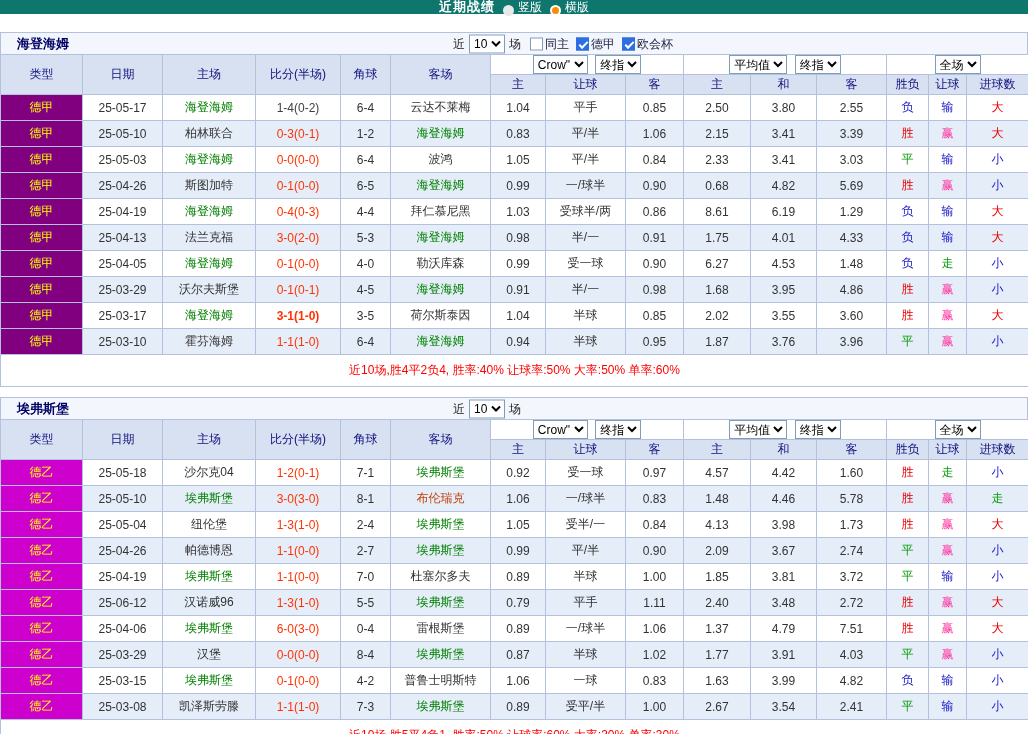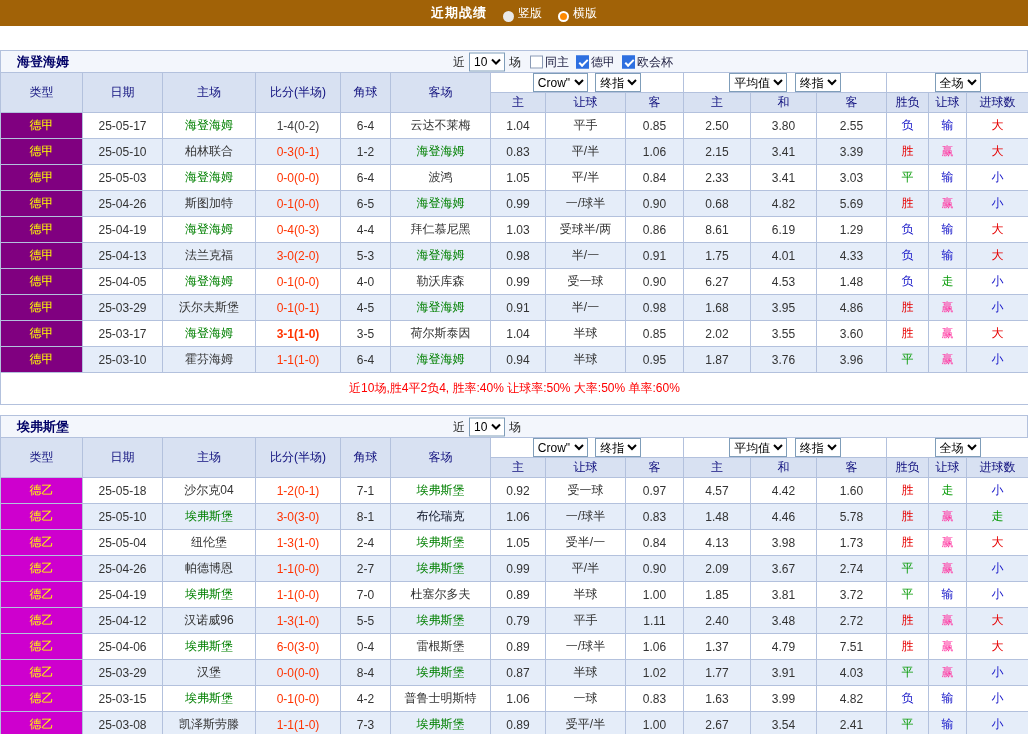--- a/index.html
+++ b/index.html
@@ -4,37 +4,37 @@
 <style>
   * { box-sizing: border-box; }
   html,body { margin:0; padding:0; }
   body {
     width:1028px; height:734px; background:#ffffff;
     font-family:"Liberation Sans","DejaVu Sans",sans-serif;
     font-size:12px; color:#333; overflow:hidden;
   }
   
   .titlebar {
-    height:26px; background:#a16207; display:flex; align-items:center;
-    justify-content:center; gap:16px; color:#ffffff;
+    height:14px; background:#0f766e; display:flex; align-items:center;
+    justify-content:center; gap:8px; color:#ffffff;
   }
   .titlebar .title { font-weight:bold; font-size:13px; letter-spacing:1px; }
   .radio-opt { display:flex; align-items:flex-end; gap:4px; cursor:pointer; font-size:12px; }
   .radio {
     position:relative; display:inline-block; width:11px; height:11px;
     border-radius:50%; background:#e9e9e9;
   }
   .radio-opt.sel .radio { background:#ffffff; }
   .radio-opt.sel .radio::after {
     content:''; position:absolute; left:2px; top:2px; width:7px; height:7px;
     border-radius:50%; background:#ff8a00;
   }
   
   .table-block { width:1028px; margin:0; }
-  .block1 { margin-top:24px; }
+  .block1 { margin-top:18px; }
   .block2 { margin-top:10px; }
   .team-row {
     position:relative; height:22px; background:#f3f6fc;
     border:1px solid #b3c1dd; border-bottom:none;
   }
   .team-name {
     position:absolute; left:16px; top:50%; transform:translateY(-50%);
     font-weight:bold; font-size:13px; color:#000066;
   }
   .filters {
@@ -419,21 +419,21 @@
           <td style="color: rgb(230, 0, 0);">胜</td>
           <td style="color: rgb(8, 155, 8);">走</td>
           <td style="color: rgb(21, 21, 200);">小</td>
         </tr>
         <tr class="even">
           <td class="league" style="background: rgb(206, 0, 206); color: rgb(255, 255, 0);">德乙</td>
           <td>25-05-10</td>
           <td class="team" style="color: rgb(0, 128, 0);">埃弗斯堡</td>
           <td class="score" style="color: rgb(255, 51, 0);">3-0(3-0)</td>
           <td>8-1</td>
-          <td class="team" style="color: #0f172a;">布伦瑞克</td>
+          <td class="team" style="color: #c2410c;">布伦瑞克</td>
           <td>1.06</td>
           <td>一/球半</td>
           <td>0.83</td>
           <td>1.48</td>
           <td>4.46</td>
           <td>5.78</td>
           <td style="color: rgb(230, 0, 0);">胜</td>
           <td style="color: rgb(255, 47, 158);">赢</td>
           <td style="color: rgb(8, 155, 8);">走</td>
         </tr>
@@ -483,21 +483,21 @@
           <td>1.00</td>
           <td>1.85</td>
           <td>3.81</td>
           <td>3.72</td>
           <td style="color: rgb(8, 155, 8);">平</td>
           <td style="color: rgb(21, 21, 200);">输</td>
           <td style="color: rgb(21, 21, 200);">小</td>
         </tr>
         <tr class="even">
           <td class="league" style="background: rgb(206, 0, 206); color: rgb(255, 255, 0);">德乙</td>
-          <td>25-04-12</td>
+          <td>25-06-12</td>
           <td class="team" style="color: rgb(51, 51, 51);">汉诺威96</td>
           <td class="score" style="color: rgb(255, 51, 0);">1-3(1-0)</td>
           <td>5-5</td>
           <td class="team" style="color: rgb(0, 128, 0);">埃弗斯堡</td>
           <td>0.79</td>
           <td>平手</td>
           <td>1.11</td>
           <td>2.40</td>
           <td>3.48</td>
           <td>2.72</td>

